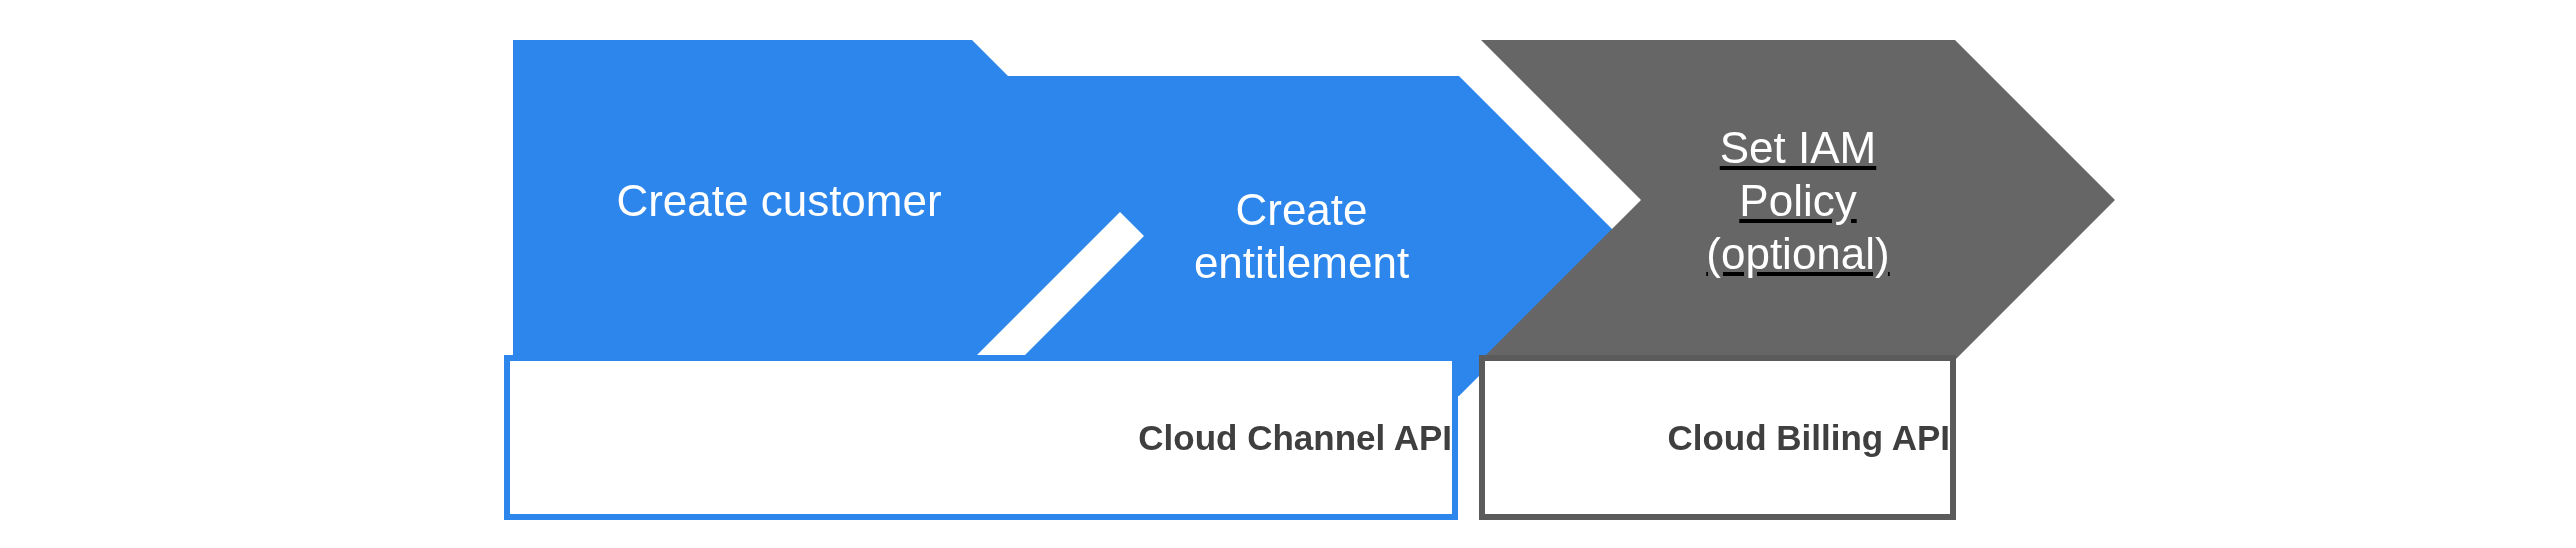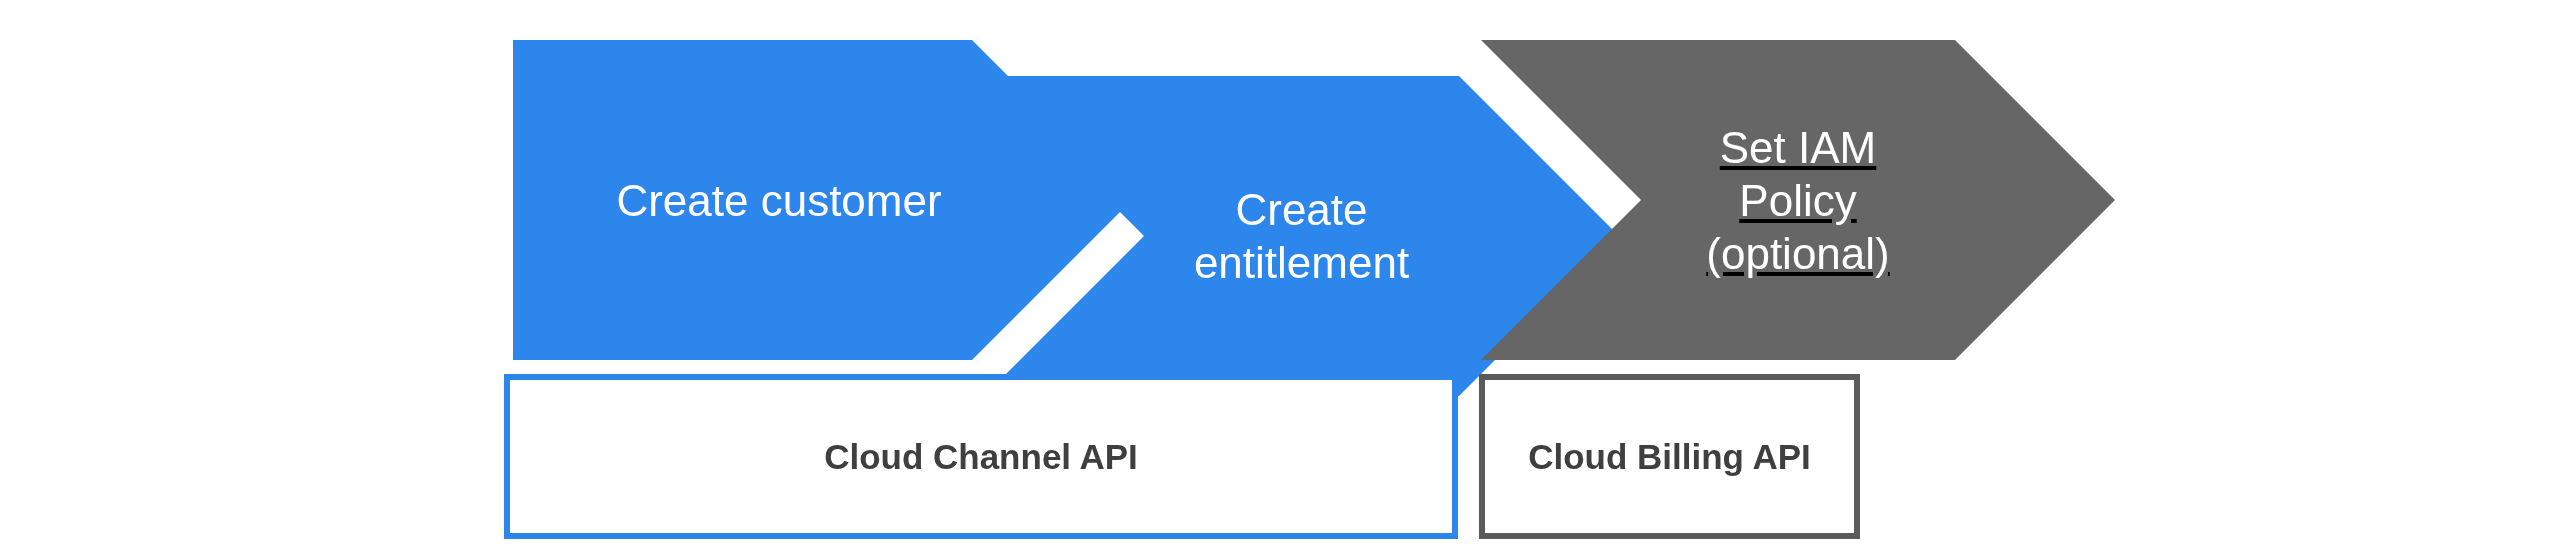--- a/index.html
+++ b/index.html
@@ -45,36 +45,36 @@
   .chevron-label {
     font-size: 44px;
     line-height: 53px;
     font-weight: 400;
     text-align: center;
     white-space: pre-line;
     letter-spacing: 0px;
   }
   .api-box {
     position: absolute;
-    top: 374px;
+    top: 355px;
     height: 165px;
     box-sizing: border-box;
     border: 6.2px solid;
     background: #ffffff;
     display: flex;
     align-items: center;
-    justify-content: center;
+    justify-content: flex-end;
   }
   .api-box-1 {
     left: 504px;
     width: 954px;
   }
   .api-box-2 {
     left: 1479px;
-    width: 381px;
+    width: 477px;
   }
   .api-label {
     font-size: 35px;
     font-weight: 700;
     text-align: center;
     white-space: nowrap;
   }
 </style>
 </head>
 <body>

